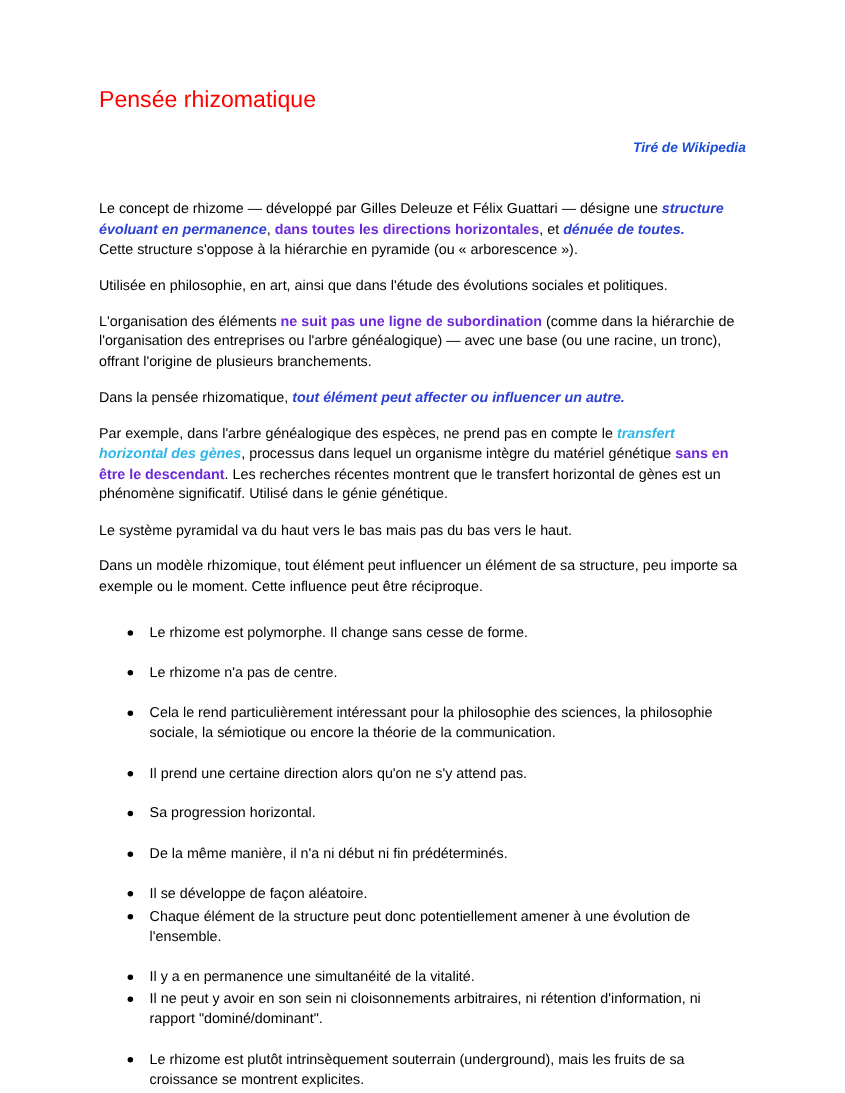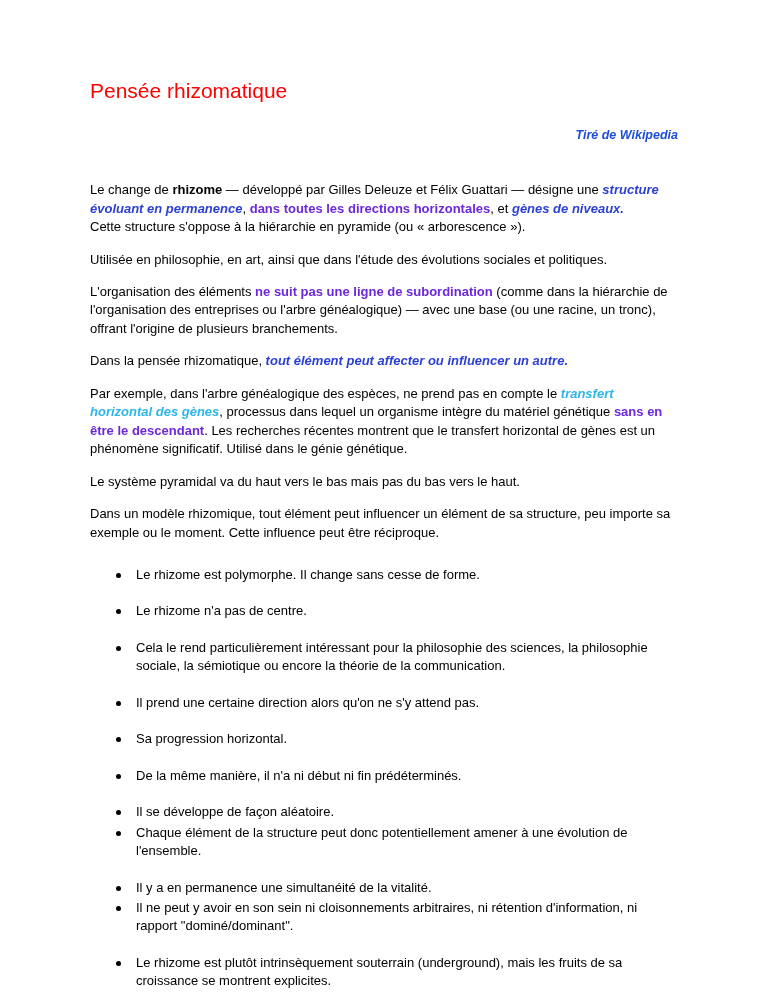--- a/index.html
+++ b/index.html
@@ -46,21 +46,21 @@
     line-height: 1.42;
   }
   p.para {
     margin: 0 0 14px 0;
     font-size: 13px;
     line-height: 1.42;
   }
   p.para.tight {
     margin-bottom: 0;
   }
-  b.bold { font-weight: bold; }
+  b.bold { font-weight: normal; }
   .blue-bi {
     color: #2b3fd4;
     font-weight: bold;
     font-style: italic;
   }
   .red-bi {
     color: #6d28d9;
     font-weight: bold;
   }
   .cyan-bi {
@@ -100,21 +100,21 @@
 <div class="page">
 
   <h1 class="doc-title">Pensée rhizomatique</h1>
 
   <div class="source-line">
     <span class="src">Tiré de Wikipedia</span>
   </div>
 
   <div class="body-block">
 
-    <p class="para tight"><span>Le change de </span><b class="bold">rhizome</b><span> — développé par Gilles Deleuze et Félix Guattari — désigne une </span><span class="blue-bi">structure évoluant en permanence</span><span>, </span><span class="red-bi">dans toutes les directions horizontales</span><span>, et </span><span class="blue-bi">gènes de niveaux.</span></p>
+    <p class="para tight"><span>Le concept de </span><b class="bold">rhizome</b><span> — développé par Gilles Deleuze et Félix Guattari — désigne une </span><span class="blue-bi">structure évoluant en permanence</span><span>, </span><span class="red-bi">dans toutes les directions horizontales</span><span>, et </span><span class="blue-bi">dénuée de toutes.</span></p>
 
     <p class="para">Cette structure s'oppose à la hiérarchie en pyramide (ou « arborescence »).</p>
 
     <p class="para">Utilisée en philosophie, en art, ainsi que dans l'étude des évolutions sociales et politiques.</p>
 
     <p class="para"><span>L'organisation des éléments </span><span class="red-bi">ne suit pas une ligne de subordination</span><span> (comme dans la hiérarchie de l'organisation des entreprises ou l'arbre généalogique) — avec une base (ou une racine, un tronc), offrant l'origine de plusieurs branchements.</span></p>
 
     <p class="para"><span>Dans la pensée rhizomatique, </span><span class="blue-bi">tout élément peut affecter ou influencer un autre.</span></p>
 
     <p class="para"><span>Par exemple, dans l'arbre généalogique des espèces, ne prend pas en compte le </span><span class="cyan-bi">transfert horizontal des gènes</span><span>, processus dans lequel un organisme intègre du matériel génétique </span><span class="red-bi">sans en être le descendant</span><span>. Les recherches récentes montrent que le transfert horizontal de gènes est un phénomène significatif. Utilisé dans le génie génétique.</span></p>

